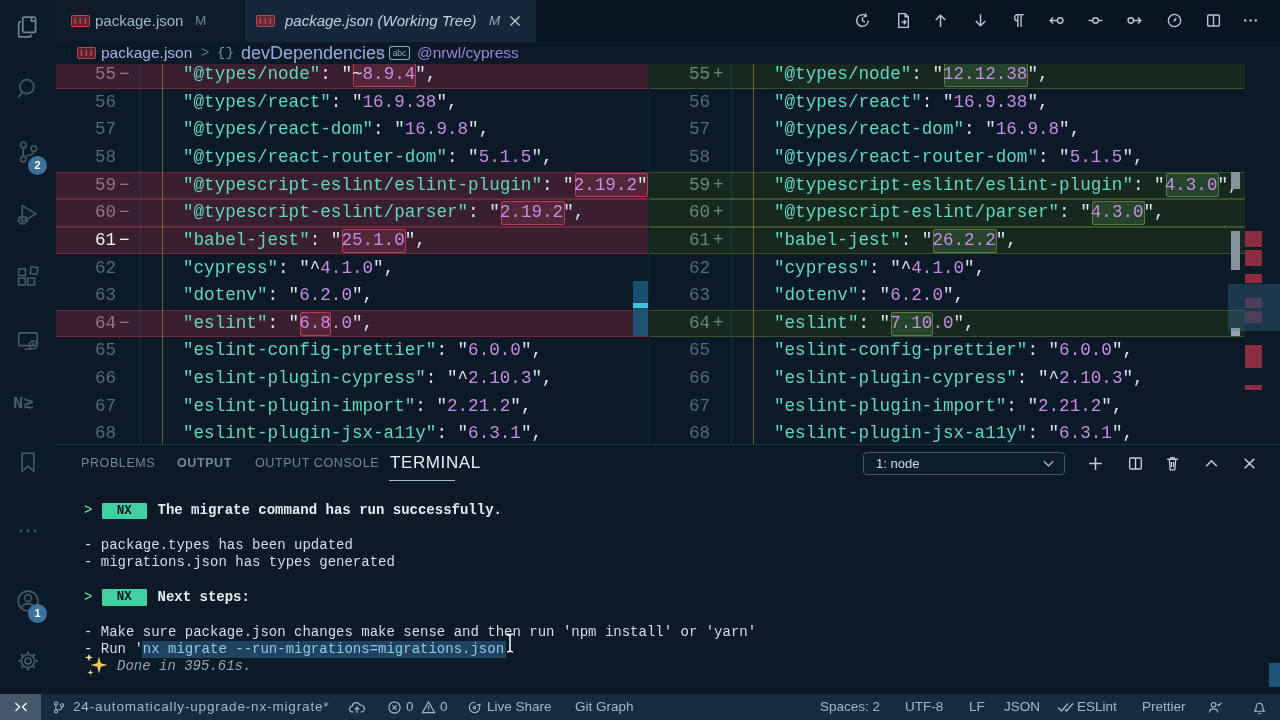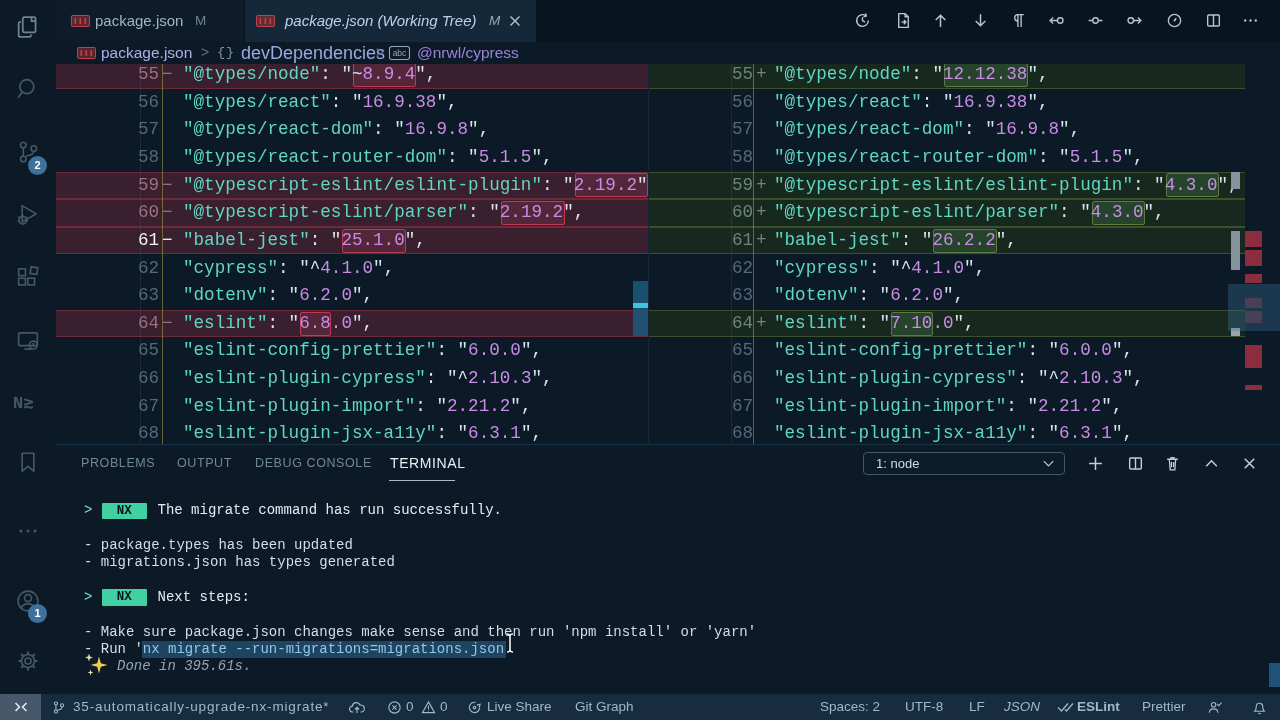--- a/index.html
+++ b/index.html
@@ -2,33 +2,33 @@
 <html><head>
 <meta charset="utf-8">
 <style>
   * { margin:0; padding:0; box-sizing:border-box; }
   html,body { width:1280px; height:720px; overflow:hidden; background:#0b1a26; }
   body { font-family:"Liberation Sans", sans-serif; position:relative; }
   .abs { position:absolute; }
   .mono { font-family:"Liberation Mono", monospace; }
   
   .code { position:absolute; font:17.6px/27.65px "Liberation Mono", monospace; white-space:pre; color:#d8e4f0; }
-  .num  { position:absolute; font:17.6px/27.65px "Liberation Mono", monospace; color:#53697d; text-align:right;margin-left:43px; }
+  .num  { position:absolute; font:17.6px/27.65px "Liberation Mono", monospace; color:#53697d; text-align:right; }
   .k { color:#5fd7c3; }
   .v { color:#c88ce4; }
   .p { color:#d8e4f0; }
   .stripe { position:absolute; }
   .redrow { background:#3a202e; border-top:1px solid rgba(195,60,85,0.38); border-bottom:1px solid rgba(195,60,85,0.38); }
   .greenrow { background:#17291f; border-top:1px solid rgba(130,165,70,0.33); border-bottom:1px solid rgba(130,165,70,0.33); }
   .redbox { position:absolute; background:#54263a; border:1px solid #bd3a55; border-radius:2px; height:24px; }
   .greenbox { position:absolute; background:#26432b; border:1px solid #5c7b43; border-radius:2px; height:24px; }
   .guide { position:absolute; width:1px; top:0; bottom:0; }
   
   .trow { position:absolute; font:14px/17.3px "Liberation Mono", monospace; white-space:pre; color:#d2dee8; left:84px; }
-  .tbold { font-weight:normal; color:#e4ecf2; }
+  .tbold { font-weight:bold; color:#e4ecf2; }
   svg { position:absolute; overflow:visible; }
 </style>
 </head>
 <body>
 
 
 <div class="abs" style="left:56px; top:0; width:1224px; height:42px; background:#081521;"></div>
 <div class="abs" style="left:56px; top:0; width:189px; height:42px; background:#0d1c28; border-right:1px solid #05101a;"></div>
 <div class="abs" style="left:245px; top:0; width:291px; height:42px; background:#14283a;"></div>
 <div class="abs" style="left:95px; top:0; height:42px; line-height:42px; font-size:15px; color:#9db7c8;">package.json</div>
@@ -229,23 +229,23 @@
 <div class="abs" style="left:1245px; top:234px; width:17px; height:9.5px; background:#8c2d3f; opacity:0.55;"></div>
 <div class="abs" style="left:1245px; top:247px; width:17px; height:11.5px; background:#8c2d3f; opacity:0.55;"></div>
 <div class="abs" style="left:1245px; top:281px; width:17px; height:22.5px; background:#8c2d3f; opacity:1;"></div>
 <div class="abs" style="left:1245px; top:320.5px; width:17px; height:5.5px; background:#8c2d3f; opacity:1;"></div>
 <div class="abs" style="left:1228px; top:220px; width:52px; height:47px; background:rgba(62,118,160,0.33);"></div>
 </div>
 
 
 <div class="abs" style="left:0; top:443.5px; width:1280px; height:250.5px; background:#0b1a26; border-top:1px solid #17344a;"></div>
 <div class="abs" style="left:81px; top:452px; height:22px; line-height:22px; font-size:12.5px; letter-spacing:0.6px; color:#71879a;">PROBLEMS</div>
-<div class="abs" style="left:177px; top:452px; height:22px; line-height:22px; font-size:12.5px; letter-spacing:0.6px; color:#71879a;">OUTPUT</div>
-<div class="abs" style="left:255px; top:452px; height:22px; line-height:22px; font-size:12.5px; letter-spacing:0.6px; color:#71879a;">DEBUG CONSOLE</div>
-<div class="abs" style="left:390px; top:452px; height:22px; line-height:22px; font-size:14px; letter-spacing:0.6px; color:#e7eef4;">TERMINAL</div>
+<div class="abs" style="left:177px; top:452px; height:22px; line-height:22px; font-size:12.5px; letter-spacing:0.6px; color:#71879a;font-weight:bold;">OUTPUT</div>
+<div class="abs" style="left:255px; top:452px; height:22px; line-height:22px; font-size:12.5px; letter-spacing:0.6px; color:#71879a;">OUTPUT CONSOLE</div>
+<div class="abs" style="left:390px; top:452px; height:22px; line-height:22px; font-size:17px; letter-spacing:0.6px; color:#e7eef4;">TERMINAL</div>
 <div class="abs" style="left:389px; top:479.5px; width:66px; height:1px; background:#a9b9c6;"></div>
 
 <div class="abs" style="left:863px; top:452px; width:202px; height:23px; border:1px solid #3f586a; border-radius:4px; background:#0d1c29;"></div>
 <div class="abs" style="left:876px; top:452px; height:23px; line-height:23px; font-size:13px; color:#cfdce8;">1: node</div>
 <svg style="left:1041px; top:456px;" width="15" height="15" viewBox="0 0 16 16" fill="none" stroke="#b7c5d3" stroke-width="1.4">
   <path d="M3 5.5 L8 10.5 L13 5.5"></path>
 </svg>
 <svg style="left:1087px; top:455px;" width="17" height="17" viewBox="0 0 16 16" fill="none" stroke="#c2d0da" stroke-width="1.4">
   <path d="M8 2 V14 M2 8 H14"></path>
 </svg>
@@ -300,21 +300,21 @@
   <path d="M2.5 4 L6.5 8 L2.5 12"></path>
     <path d="M9.5 4 L13.5 8 L9.5 12" transform="scale(-1,1) translate(-23,0)"></path>
 </svg>
 <div id="statusbar">
 <svg style="left:52px; top:700px;" width="14" height="15" viewBox="0 0 16 16" fill="none" stroke="#9fb8cc" stroke-width="1.2">
   <circle cx="4.5" cy="3.5" r="1.8"></circle>
       <circle cx="4.5" cy="12.5" r="1.8"></circle>
       <circle cx="11.5" cy="5.5" r="1.8"></circle>
   <path d="M4.5 5.3 V10.7 M11.5 7.3 C11.5 9.5 9 10.5 6.3 10.9"></path>
 </svg>
-<div class="abs" style="left:73px; top:694px; height:26px; line-height:26px; font-size:13.5px; letter-spacing:0.85px; color:#9fb8cc; font-weight:normal;">35-automatically-upgrade-nx-migrate*</div>
+<div class="abs" style="left:73px; top:694px; height:26px; line-height:26px; font-size:13.5px; letter-spacing:0.85px; color:#9fb8cc; font-weight:normal;">24-automatically-upgrade-nx-migrate*</div>
 <svg style="left:349px; top:700px;" width="17" height="15" viewBox="0 0 17 14" fill="none" stroke="#9fb8cc" stroke-width="1.2">
   <path d="M4.5 11.5 H3.6 A2.9 2.9 0 0 1 3.3 5.7 A4 4 0 0 1 11 4.6 A3.4 3.4 0 0 1 12.6 11.5 H11.5"></path>
   <path d="M8 12.5 V7 M5.9 9 L8 6.9 L10.1 9"></path>
 </svg>
 <svg style="left:387px; top:700px;" width="15" height="15" viewBox="0 0 16 16" fill="none" stroke="#9fb8cc" stroke-width="1.2">
   <circle cx="8" cy="8" r="6"></circle>
       <path d="M5.8 5.8 L10.2 10.2 M10.2 5.8 L5.8 10.2"></path>
 </svg>
 <div class="abs" style="left:406px; top:694px; height:26px; line-height:26px; font-size:13.5px; color:#9fb8cc; font-weight:normal;">0</div>
 <svg style="left:421px; top:700px;" width="15" height="15" viewBox="0 0 16 16" fill="none" stroke="#9fb8cc" stroke-width="1.2">
@@ -325,26 +325,26 @@
 <svg style="left:467px; top:700px;" width="15" height="15" viewBox="0 0 16 16" fill="none" stroke="#9fb8cc" stroke-width="1.2">
   <path d="M9 2.5 A5.5 5.5 0 1 0 13.5 8"></path>
       <path d="M10.5 5.5 L14 4.5 L13 8"></path>
       <circle cx="8" cy="8" r="1.4"></circle>
 </svg>
 <div class="abs" style="left:487px; top:694px; height:26px; line-height:26px; font-size:13.5px; color:#9fb8cc; font-weight:normal;">Live Share</div>
 <div class="abs" style="left:575px; top:694px; height:26px; line-height:26px; font-size:13.5px; color:#9fb8cc; font-weight:normal;">Git Graph</div>
 <div class="abs" style="left:820px; top:694px; height:26px; line-height:26px; font-size:13.5px; color:#9fb8cc; font-weight:normal;">Spaces: 2</div>
 <div class="abs" style="left:905px; top:694px; height:26px; line-height:26px; font-size:13.5px; color:#9fb8cc; font-weight:normal;">UTF-8</div>
 <div class="abs" style="left:969px; top:694px; height:26px; line-height:26px; font-size:13.5px; color:#9fb8cc; font-weight:normal;">LF</div>
-<div class="abs" style="left:1004px; top:694px; height:24px; line-height:26px; font-size:13.5px; color:#9fb8cc; font-weight:normal;font-style:italic;">JSON</div>
+<div class="abs" style="left:1004px; top:694px; height:24px; line-height:26px; font-size:13.5px; color:#9fb8cc; font-weight:normal;">JSON</div>
 <svg style="left:1057px; top:702px;" width="18" height="11" viewBox="0 0 18 11" fill="none" stroke="#9fb8cc" stroke-width="1.3">
   <path d="M1 5.5 L4.5 9 L11 1.5"></path>
       <path d="M8 7.5 L9.5 9 L16 1.5"></path>
 </svg>
-<div class="abs" style="left:1077px; top:694px; height:26px; line-height:26px; font-size:13.5px; color:#9fb8cc; font-weight:bold;">ESLint</div>
+<div class="abs" style="left:1077px; top:694px; height:26px; line-height:26px; font-size:13.5px; color:#9fb8cc; font-weight:normal;">ESLint</div>
 <div class="abs" style="left:1142px; top:694px; height:26px; line-height:26px; font-size:13.5px; color:#9fb8cc; font-weight:normal;">Prettier</div>
 <svg style="left:1207px; top:700px;" width="16" height="15" viewBox="0 0 16 16" fill="none" stroke="#9fb8cc" stroke-width="1.2">
   <circle cx="6.5" cy="5" r="2.4"></circle>
       <path d="M2 13.5 C2 10.8 4 9.5 6.5 9.5 C9 9.5 11 10.8 11 13.5"></path>
       <path d="M10.5 4.5 L12 6 L15 2.8"></path>
 </svg>
 <svg style="left:1252px; top:700px;" width="15" height="15" viewBox="0 0 16 16" fill="none" stroke="#9fb8cc" stroke-width="1.2">
   <path d="M3 12 H13 C12 11 11.5 10 11.5 7.5 C11.5 5 10 3.5 8 3.5 C6 3.5 4.5 5 4.5 7.5 C4.5 10 4 11 3 12 Z"></path>
       <path d="M6.8 13.8 A1.3 1.3 0 0 0 9.2 13.8"></path>
 </svg>

